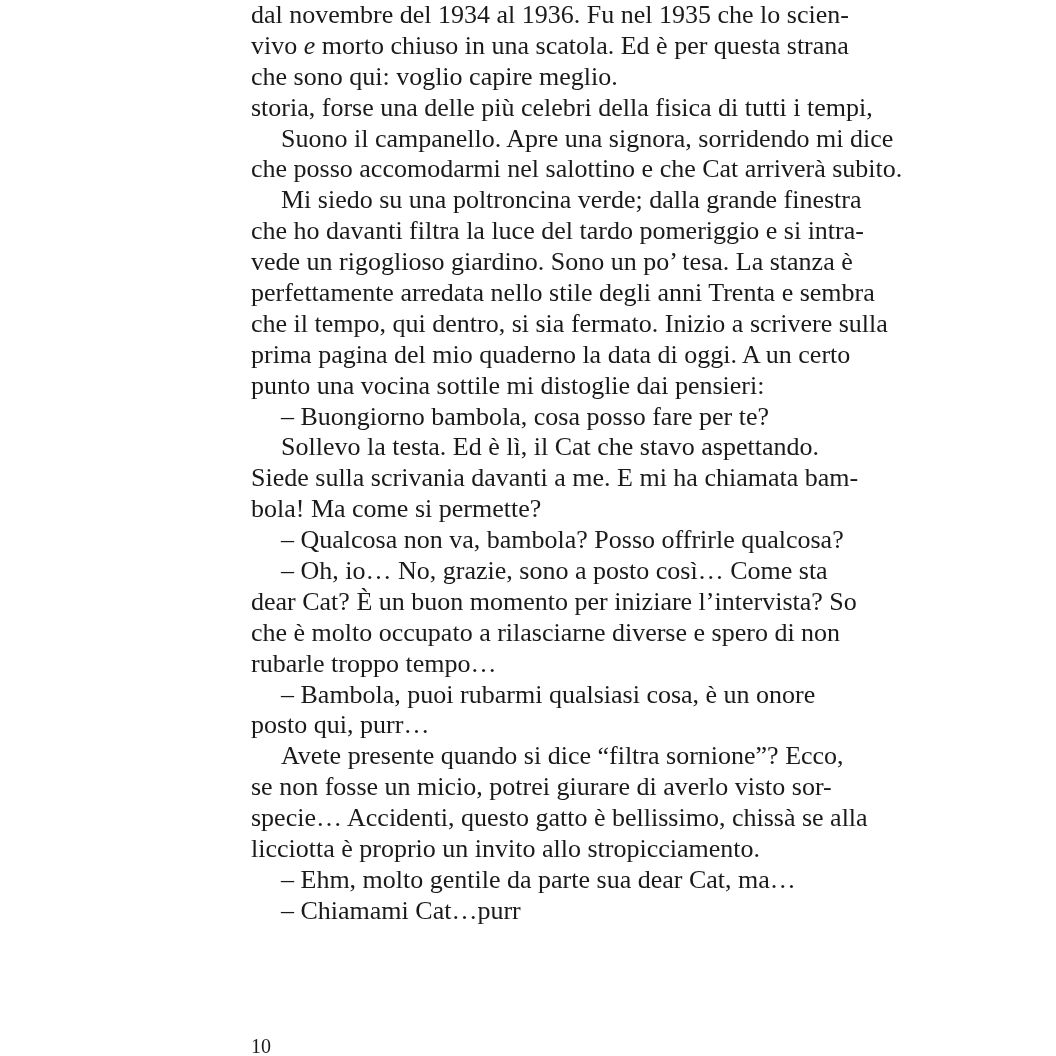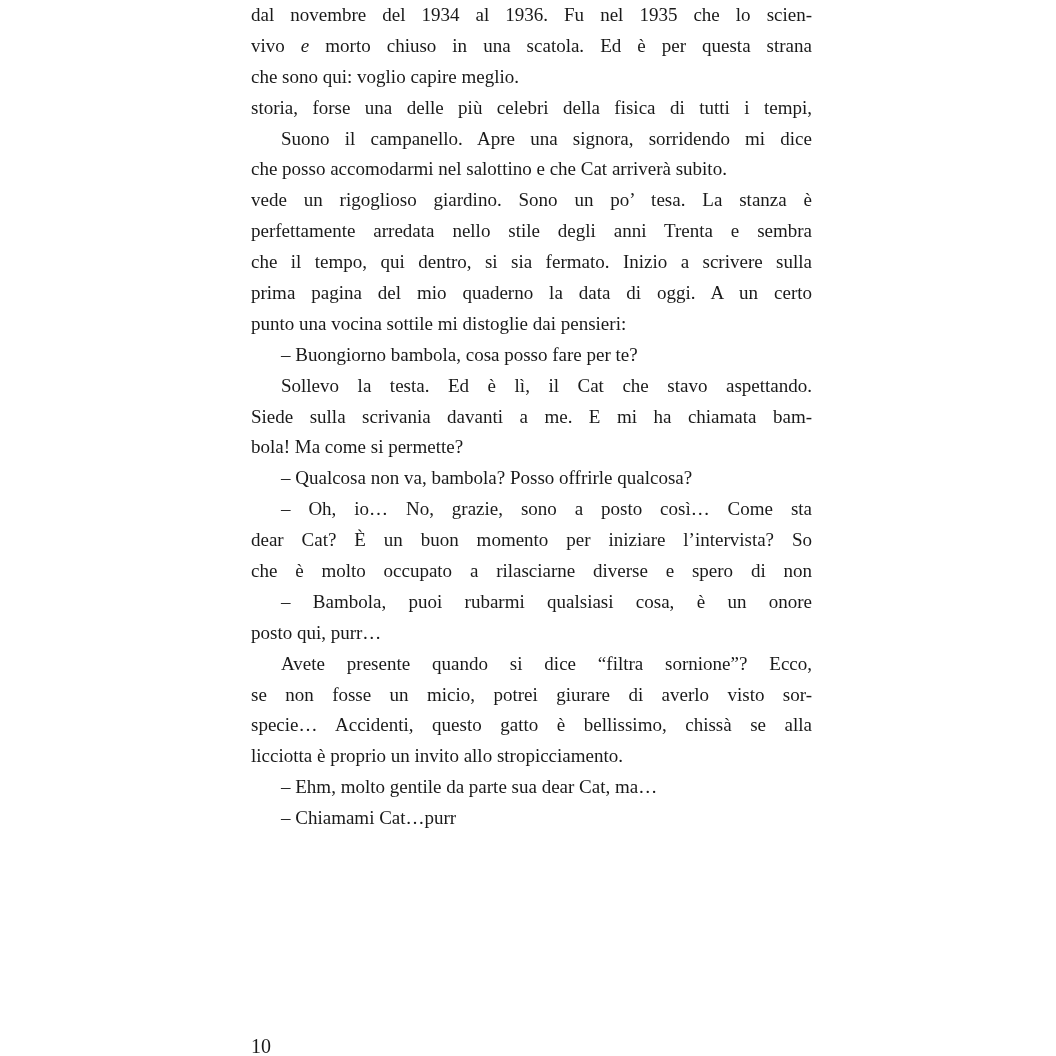--- a/index.html
+++ b/index.html
@@ -13,21 +13,21 @@
       position: relative;
       overflow: hidden;
     }
     .page {
       position: absolute;
       left: 251px;
       top: 0;
       width: 561px;
       color: #1a1a1a;
       font-family: "Liberation Serif", "DejaVu Serif", serif;
-      font-size: 19px;
+      font-size: 26px;
     }
     .line {
       height: 30.9px;
       line-height: 30.9px;
       white-space: nowrap;
       text-align: justify;
       text-align-last: justify;
       display: block;
       overflow: visible;
     }
@@ -55,20 +55,22 @@
     <span class="line last">che sono qui: voglio capire meglio.</span>
     <span class="line">storia, forse una delle più celebri della fisica di tutti i tempi,</span>
   </div>
 
   <div>
     <span class="line first">Suono il campanello. Apre una signora, sorridendo mi dice</span>
     <span class="line last">che posso accomodarmi nel salottino e che Cat arriverà subito.</span>
   </div>
 
   <div>
+    <span class="line first">Mi siedo su una poltroncina verde; dalla grande finestra</span>
+    <span class="line">che ho davanti filtra la luce del tardo pomeriggio e si intra-</span>
     <span class="line">vede un rigoglioso giardino. Sono un po’ tesa. La stanza è</span>
     <span class="line">perfettamente arredata nello stile degli anni Trenta e sembra</span>
     <span class="line">che il tempo, qui dentro, si sia fermato. Inizio a scrivere sulla</span>
     <span class="line">prima pagina del mio quaderno la data di oggi. A un certo</span>
     <span class="line last">punto una vocina sottile mi distoglie dai pensieri:</span>
   </div>
 
   <div>
     <span class="line first last">– Buongiorno bambola, cosa posso fare per te?</span>
   </div>
@@ -80,20 +82,21 @@
   </div>
 
   <div>
     <span class="line first last">– Qualcosa non va, bambola? Posso offrirle qualcosa?</span>
   </div>
 
   <div>
     <span class="line first">– Oh, io… No, grazie, sono a posto così… Come sta</span>
     <span class="line">dear Cat? È un buon momento per iniziare l’intervista? So</span>
     <span class="line">che è molto occupato a rilasciarne diverse e spero di non</span>
+    <span class="line last">rubarle troppo tempo…</span>
   </div>
 
   <div>
     <span class="line first">– Bambola, puoi rubarmi qualsiasi cosa, è un onore</span>
     <span class="line last">posto qui, purr…</span>
   </div>
 
   <div>
     <span class="line first">Avete presente quando si dice “filtra sornione”? Ecco,</span>
     <span class="line">se non fosse un micio, potrei giurare di averlo visto sor-</span>

